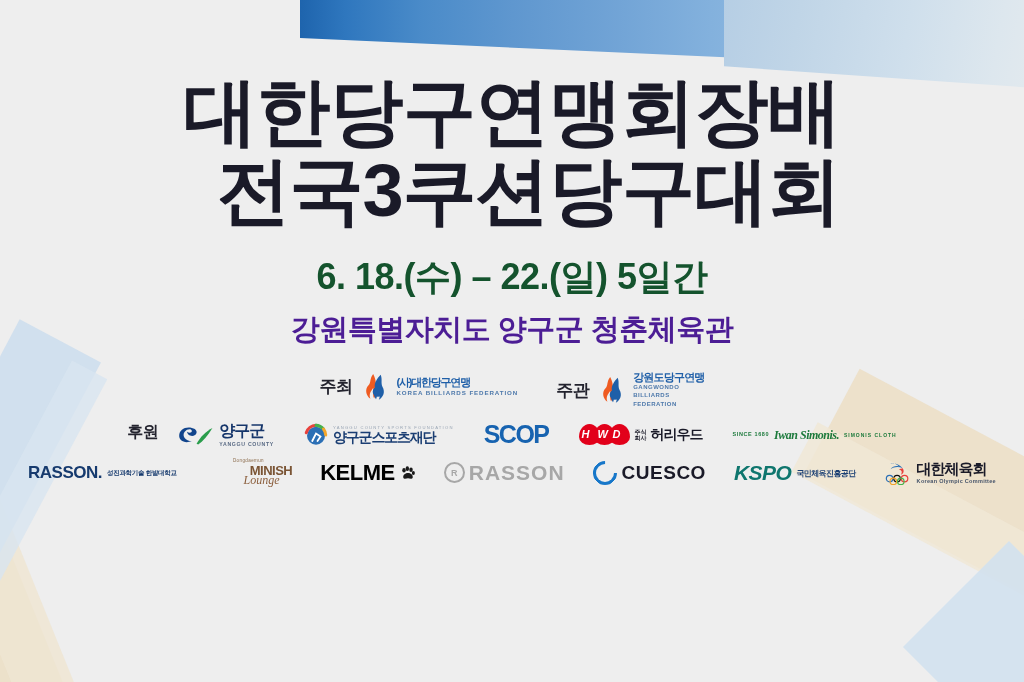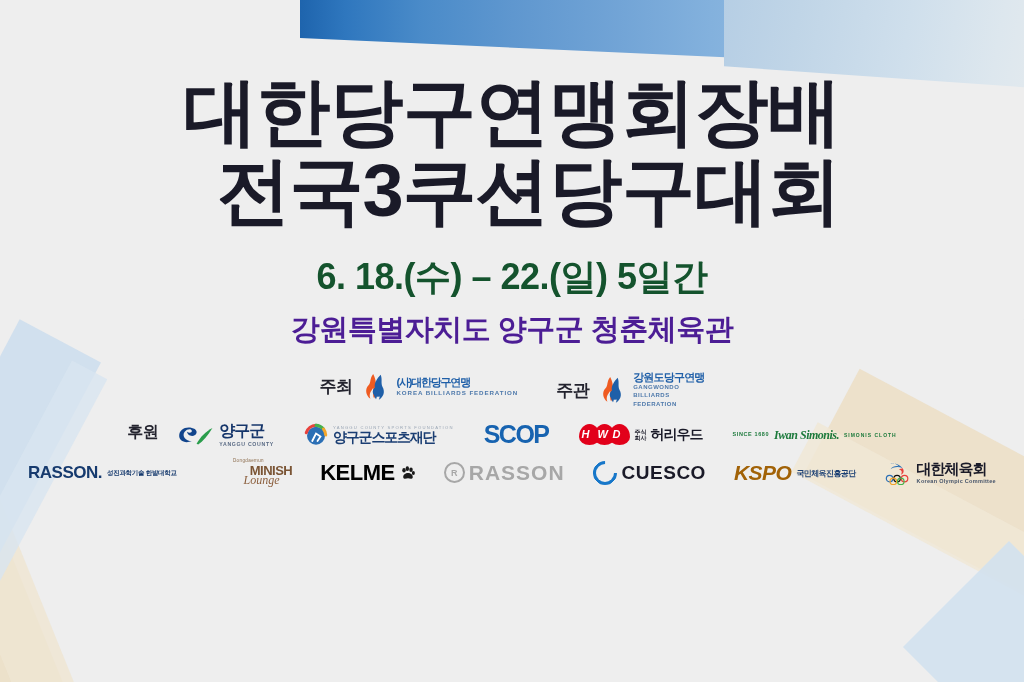--- a/index.html
+++ b/index.html
@@ -260,21 +260,21 @@
   .cuesco { display:flex; align-items:center; gap:5px; }
   .cuesco-mark {
     width:18px;height:18px;border-radius:50%;
     border:3px solid #1777c9; border-right-color:transparent;
     transform: rotate(-45deg);
   }
   .cuesco-txt { font-size:19px; font-weight:900; color:#1a1a28; letter-spacing:.5px;}
 
   .kspo { text-align:center; line-height:1; }
   .kspo-en {
-    font-size:21px; font-weight:900; color:#a16207;
+    font-size:21px; font-weight:900; color:#0f766e;
     font-style: italic; letter-spacing:-0.5px; display:block;
   }
   .kspo-kr { font-size:8px; font-weight:700; color:#1a3f73; letter-spacing:-0.6px; display:block; margin-top:2px;}
 
   .koc { display:flex; align-items:center; gap:5px; }
   .koc-rings { width:28px; height:24px; flex:0 0 auto; }
   .koc-txt { text-align:left; line-height:1.05; }
   .koc-kr { font-size:15px; font-weight:900; color:#1a1a28; letter-spacing:-1px; display:block;}
   .koc-en { font-size:5.5px; font-weight:700; color:#46546a; letter-spacing:.3px; display:block; margin-top:2px;}
 </style>

